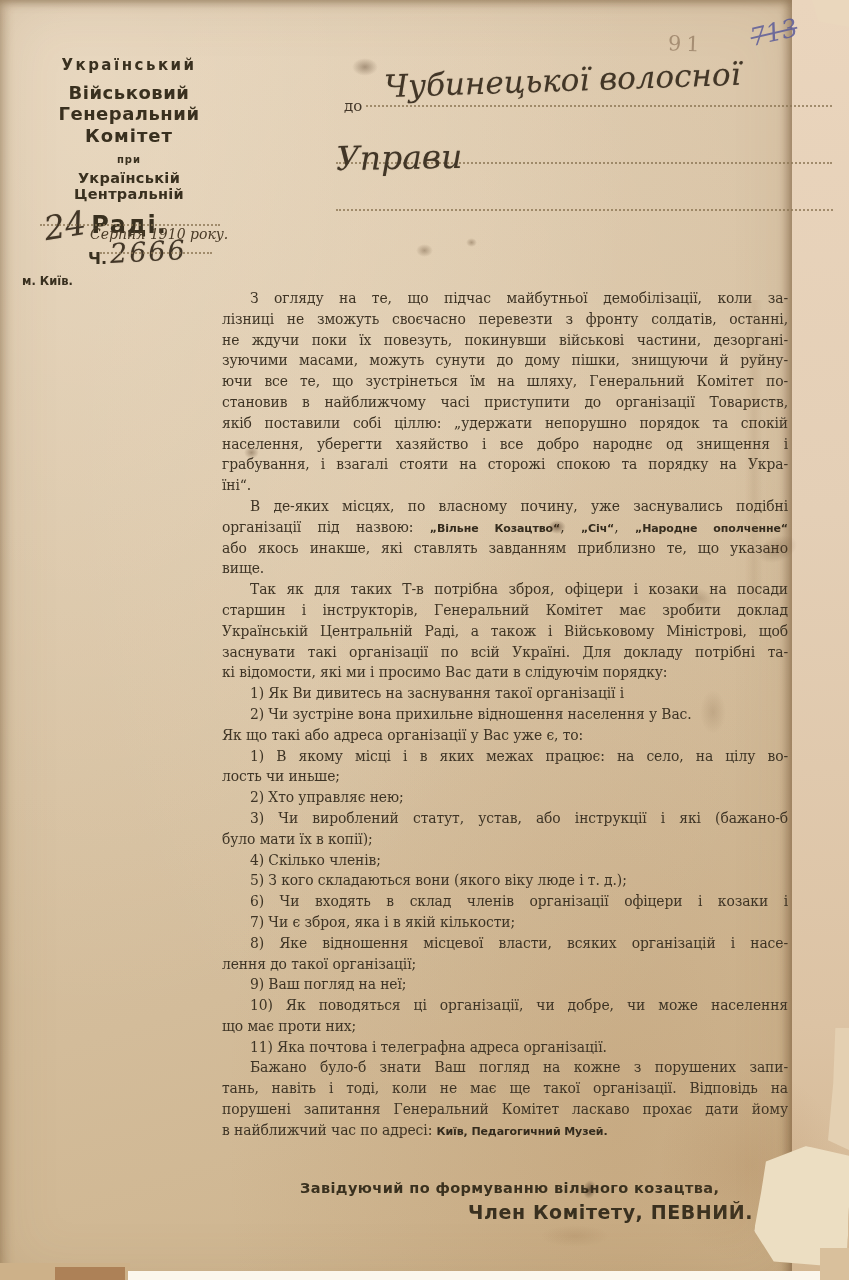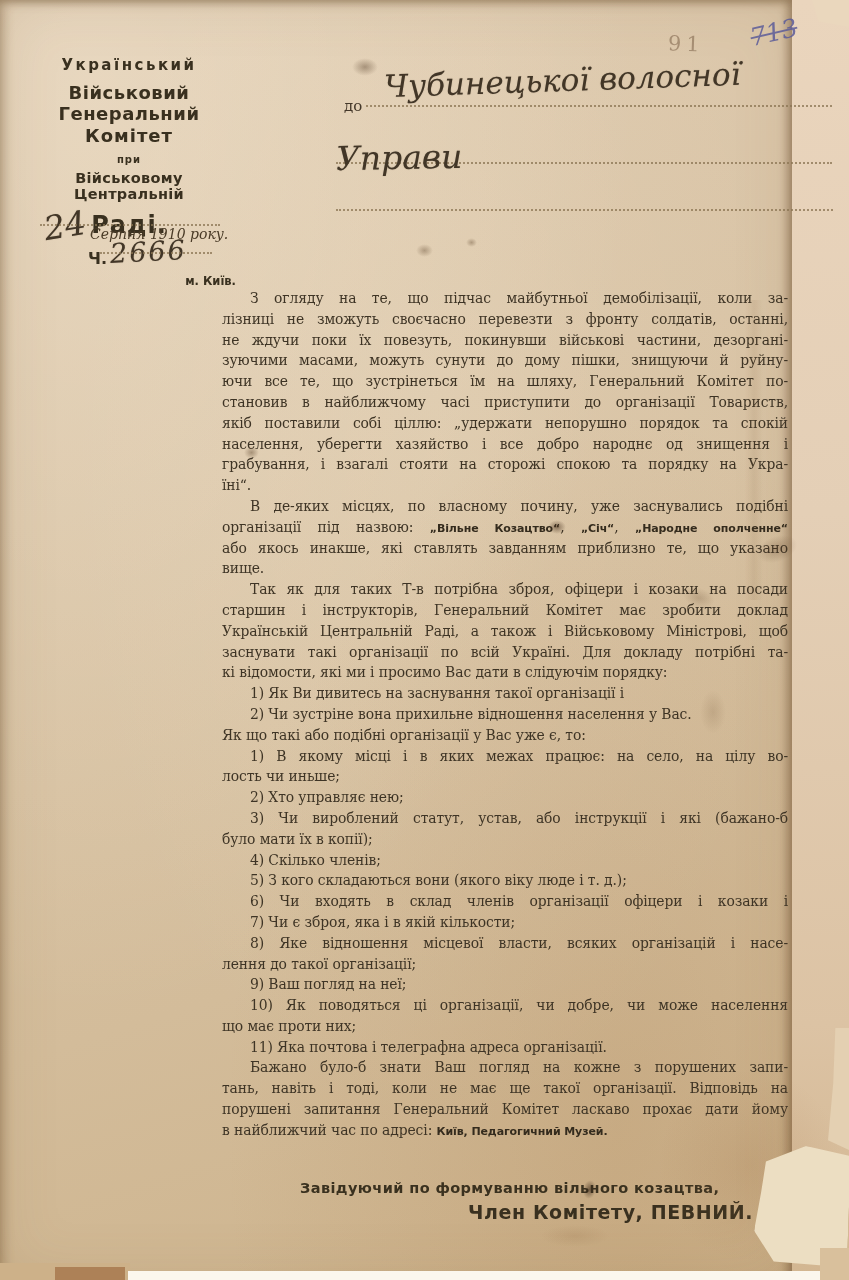--- a/index.html
+++ b/index.html
@@ -27,21 +27,21 @@
   .lh .l3{font-size:18px;line-height:23px;letter-spacing:1px;}
   .lh .l4{font-size:10px;margin-top:7px;letter-spacing:1px;}
   .lh .l5{font-size:14.5px;margin-top:5px;letter-spacing:0.3px;}
   .lh .l6{font-size:24px;margin-top:9px;letter-spacing:1px;}
   .hand{font-family:"DejaVu Serif",serif;font-style:italic;color:#423627;
         text-shadow:0 0 1px rgba(66,54,39,0.35);}
   .hand24{position:absolute;left:44px;top:206px;font-size:33px;transform:rotate(-9deg);}
   .printed-date{position:absolute;left:90px;top:226px;font-size:14px;font-style:italic;color:#4a3b27;}
   .ch{position:absolute;left:88px;top:249px;font-size:16px;font-family:"DejaVu Sans",sans-serif;font-weight:bold;color:#39301f;}
   .hand2666{position:absolute;left:110px;top:236px;font-size:27px;transform:rotate(-3deg);letter-spacing:2px;}
-  .city{position:absolute;left:22px;top:274px;width:214px;text-align:right;
+  .city{position:absolute;left:22px;top:274px;width:214px;text-align:left;
         font-family:"DejaVu Sans",sans-serif;font-weight:bold;font-size:11.5px;color:#39301f;}
   .dot{position:absolute;border-bottom:2px dotted #8a7452;opacity:.75;}
   .dl1{left:40px;top:224px;width:180px;}
   .dl2{left:100px;top:252px;width:112px;}
   
   .to-label{position:absolute;left:344px;top:97px;font-size:15px;color:#44382a;}
   .addr1{position:absolute;left:384px;top:62px;font-size:31px;transform:rotate(-2deg);white-space:nowrap;}
   .addr2{position:absolute;left:336px;top:138px;font-size:33px;transform:rotate(-1deg);}
   .da{left:366px;top:105px;width:466px;}
   .db{left:336px;top:162px;width:496px;}
@@ -96,21 +96,21 @@
 
 <div id="root">
   <div class="paper"></div>
   <div class="backdrop"></div>
 
   <div class="lh">
     <div class="l1">Український</div>
     <div class="l2">Військовий Генеральний</div>
     <div class="l3">Комітет</div>
     <div class="l4">при</div>
-    <div class="l5">Військовому Центральній</div>
+    <div class="l5">Українській Центральній</div>
     <div class="l6">Раді.</div>
   </div>
   <div class="hand hand24">24</div>
   <div class="dot dl1"></div>
   <div class="printed-date">Серпня 1910 року.</div>
   <div class="ch">Ч.</div>
   <div class="hand hand2666">2666</div>
   <div class="dot dl2"></div>
   <div class="city">м. Київ.</div>
 
@@ -142,21 +142,21 @@
     <div class="ln">вище.</div>
 
     <div class="ln j ind">Так як для таких Т-в потрібна зброя, офіцери і козаки на посади</div>
     <div class="ln j">старшин і інструкторів, Генеральний Комітет має зробити доклад</div>
     <div class="ln j">Українській Центральній Раді, а також і Військовому Міністрові, щоб</div>
     <div class="ln j">заснувати такі організації по всій Україні. Для докладу потрібні та-</div>
     <div class="ln">кі відомости, які ми і просимо Вас дати в слідуючім порядку:</div>
 
     <div class="ln ind">1) Як Ви дивитесь на заснування такої організації і</div>
     <div class="ln ind">2) Чи зустріне вона прихильне відношення населення у Вас.</div>
-    <div class="ln">Як що такі або подібні організації у Вас уже є, то:</div>
+    <div class="ln">Як що такі або адреса організації у Вас уже є, то:</div>
 
     <div class="ln j ind">1) В якому місці і в яких межах працює: на село, на цілу во-</div>
     <div class="ln">лость чи иньше;</div>
     <div class="ln ind">2) Хто управляє нею;</div>
     <div class="ln j ind">3) Чи вироблений статут, устав, або інструкції і які (бажано-б</div>
     <div class="ln">було мати їх в копії);</div>
     <div class="ln ind">4) Скілько членів;</div>
     <div class="ln ind">5) З кого складаються вони (якого віку люде і т. д.);</div>
     <div class="ln j ind">6) Чи входять в склад членів організації офіцери і козаки і</div>
     <div class="ln ind">7) Чи є зброя, яка і в якій кількости;</div>

